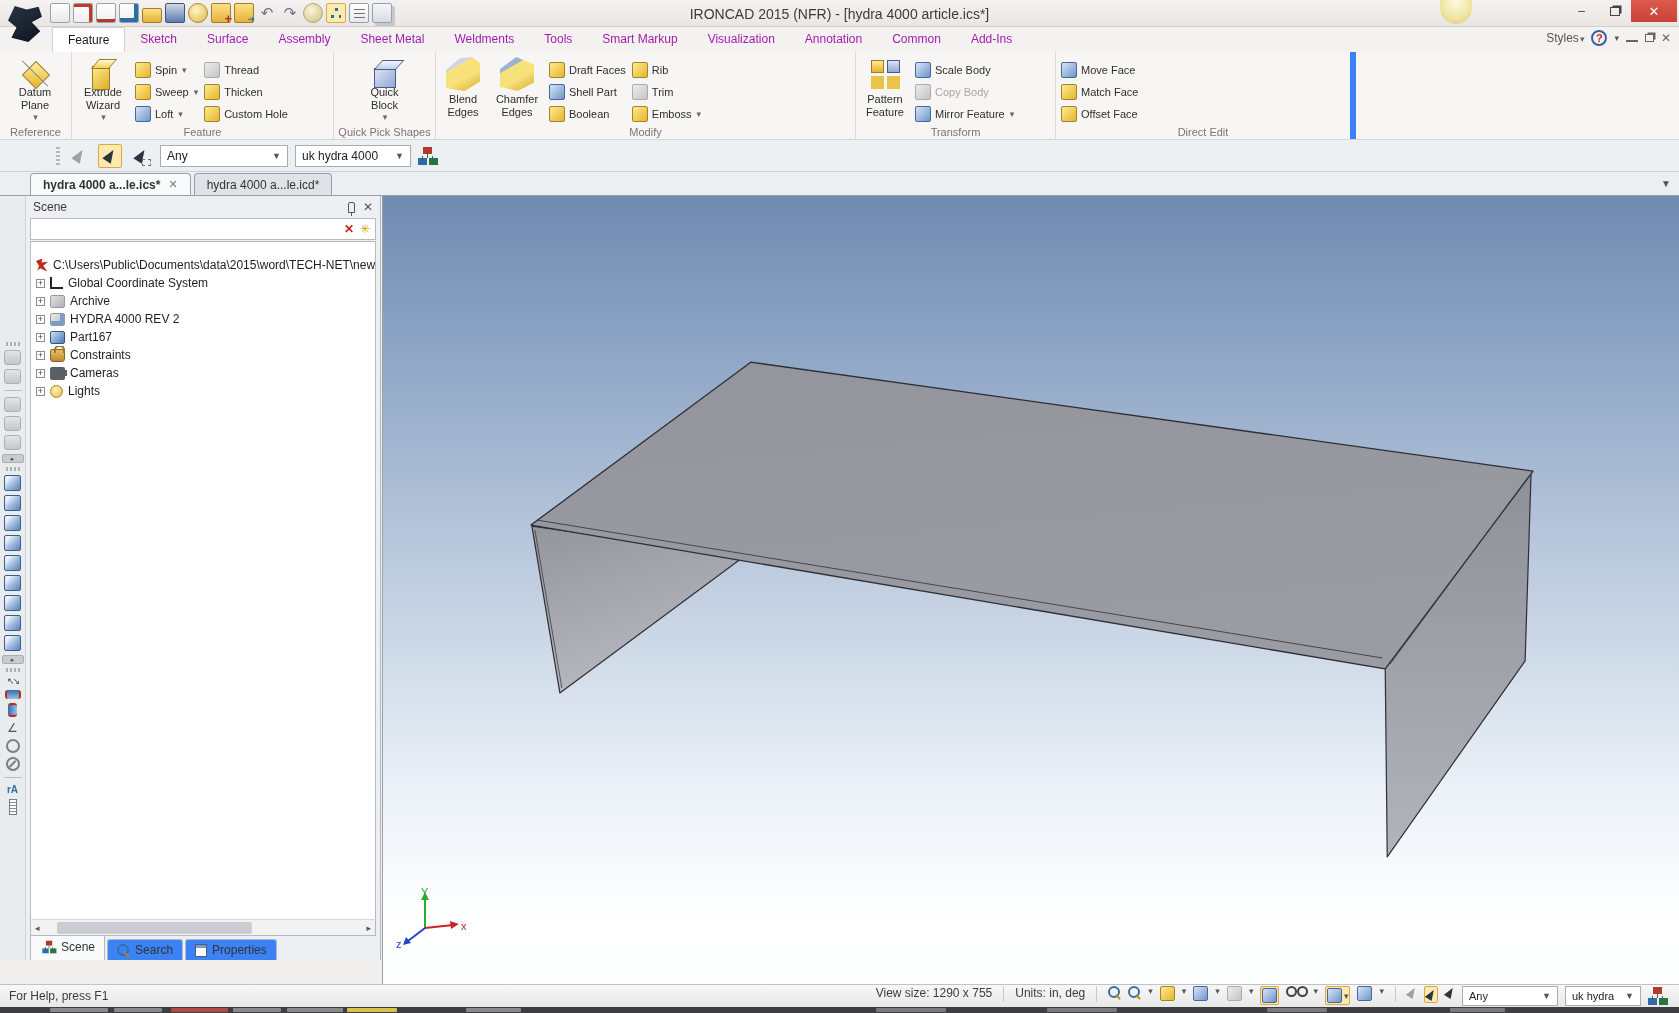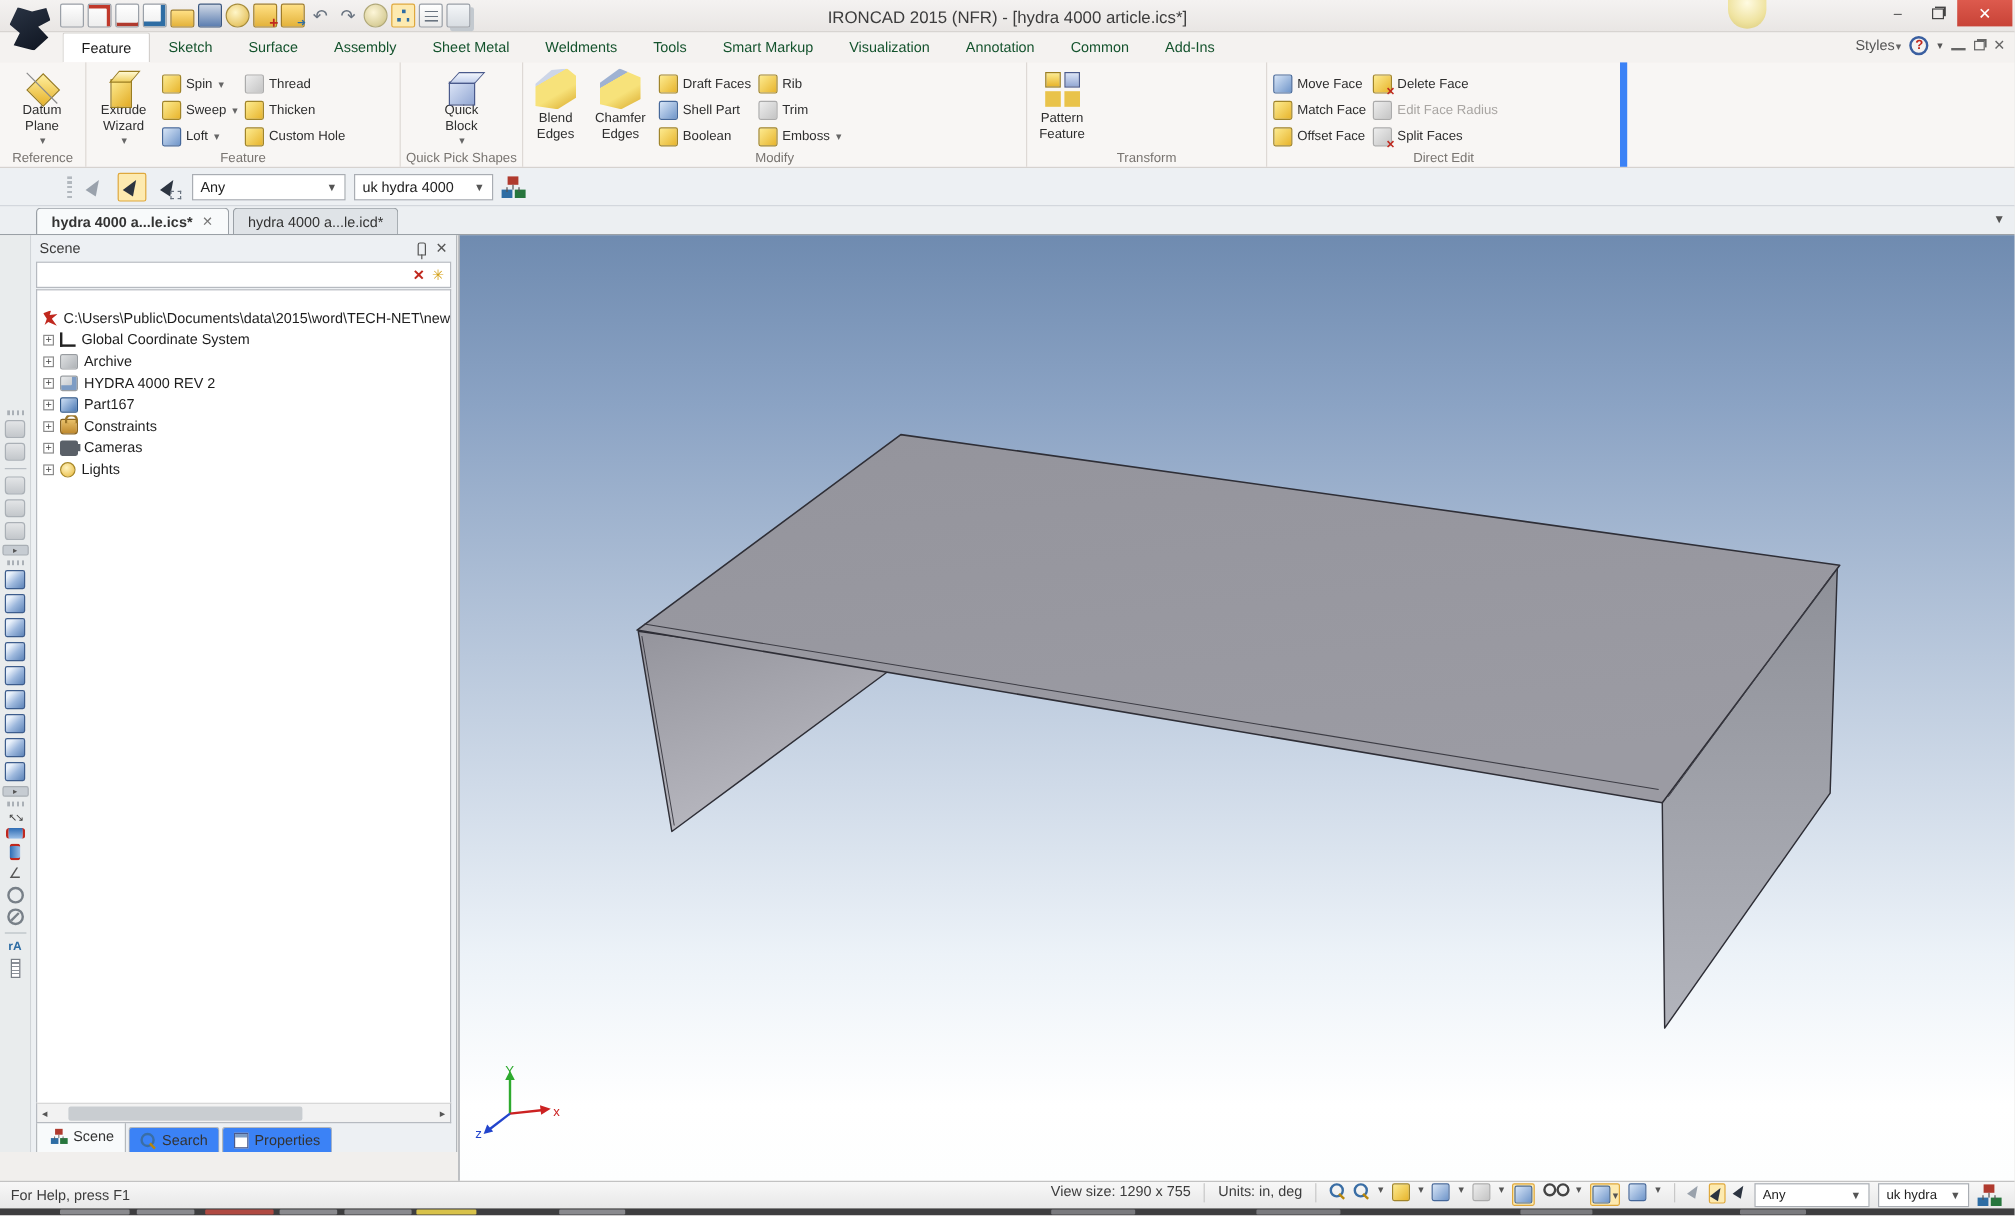--- a/index.html
+++ b/index.html
@@ -37,21 +37,21 @@
 .title{position:absolute;left:0;right:0;top:6px;text-align:center;font-size:14px;color:#3c3c3c}
 .orb{position:absolute;left:1440px;top:0;width:32px;height:24px;border-radius:0 0 16px 16px;background:radial-gradient(circle at 50% 10%,#fffbe2,#efe3a0 60%,#d8c878)}
 .winctl{position:absolute;right:2px;top:0;display:flex;height:22px}
 .wbtn{width:33px;height:22px;display:flex;align-items:center;justify-content:center;color:#444;font-size:12px}
 .wbtn .rbox{width:10px;height:9px;border:1px solid #444;box-shadow:2px -2px 0 -0.5px #444}
 .wbtn.close{width:46px;background:linear-gradient(#dd5a4d,#c84337);color:#fff;font-size:13px}
 
 
 .tabrow{position:absolute;left:0;top:27px;width:100%;height:25px;background:#f4f2f0}
 .rtabs{position:absolute;left:52px;top:0;display:flex;height:25px}
-.rtab{padding:5px 15px 0;color:#14532d;font-size:12px;white-space:nowrap}
+.rtab{padding:5px 15px 0;color:#a21caf;font-size:12px;white-space:nowrap}
 .rtab.active{background:#fff;border:1px solid #d3d0cd;border-bottom:none;border-radius:2px 2px 0 0;color:#1a1a1a}
 .tabrow-right{position:absolute;right:8px;top:3px;display:flex;align-items:center;gap:7px;color:#555;font-size:12px}
 .helpq{width:16px;height:16px;border:2px solid #3a5fa0;border-radius:50%;color:#c0281e;font-weight:bold;font-size:11px;display:flex;align-items:center;justify-content:center}
 .mini{width:12px;height:8px;border-bottom:2px solid #666}
 .rest{width:9px;height:8px;border:1px solid #666;box-shadow:2px -2px 0 -0.5px #666}
 .xx{color:#666;font-size:12px}
 
 
 .ribbon{position:absolute;left:0;top:52px;width:100%;height:88px;background:#f8f6f4;border-bottom:1px solid #d6d2cf;display:flex}
 .rgroup{position:relative;height:100%;border-right:1px solid #ded9d5;padding:3px 5px 15px;display:flex;gap:6px}
@@ -334,50 +334,50 @@
           </div>
       </div>
       <div class="glabel">Modify</div>
     </div>
 
     <div class="rgroup" style="width:200px">
       <div class="bigbtn" style="width:48px">
         <span class="ico ico-pattern"></span>
         <span class="biglabel">Pattern Feature</span>
       </div>
+      <div class="colstack">
+        <div class="sbtn">
+            <span class="bi b"></span>
+            <span>Scale Body</span>
+          </div>
+        <div class="sbtn dis">
+            <span class="bi g"></span>
+            <span>Copy Body</span>
+          </div>
+        <div class="sbtn dd">
+            <span class="bi b"></span>
+            <span>Mirror Feature</span>
+          </div>
+      </div>
       <div class="glabel">Transform</div>
     </div>
 
     <div class="rgroup" style="width:300px;border-right:6px solid #3b82f6">
       <div class="colstack">
         <div class="sbtn">
             <span class="bi b"></span>
             <span>Move Face</span>
           </div>
         <div class="sbtn">
             <span class="bi y"></span>
             <span>Match Face</span>
           </div>
         <div class="sbtn">
             <span class="bi y"></span>
             <span>Offset Face</span>
-          </div>
-      </div>
-      <div class="colstack">
-        <div class="sbtn">
-            <span class="bi y rx"></span>
-            <span>Delete Face</span>
-          </div>
-        <div class="sbtn dis">
-            <span class="bi g"></span>
-            <span>Edit Face Radius</span>
-          </div>
-        <div class="sbtn">
-            <span class="bi g rx"></span>
-            <span>Split Faces</span>
           </div>
       </div>
       <div class="glabel">Direct Edit</div>
     </div>
 
     <div style="flex:1"></div>
   </div>
 
   <div class="seltb">
     <span class="grip"></span>

